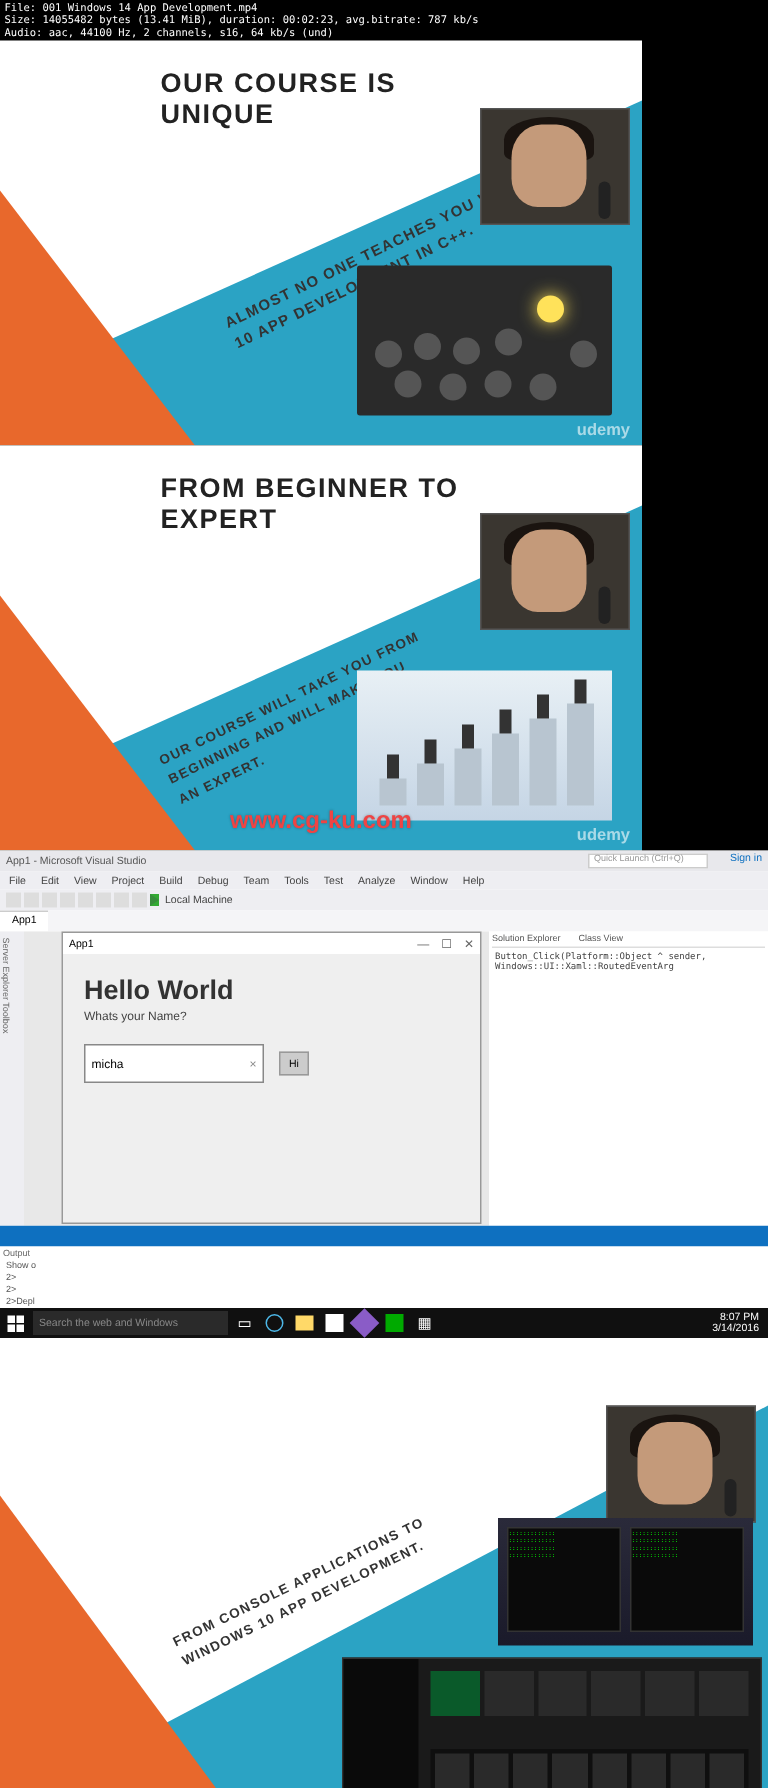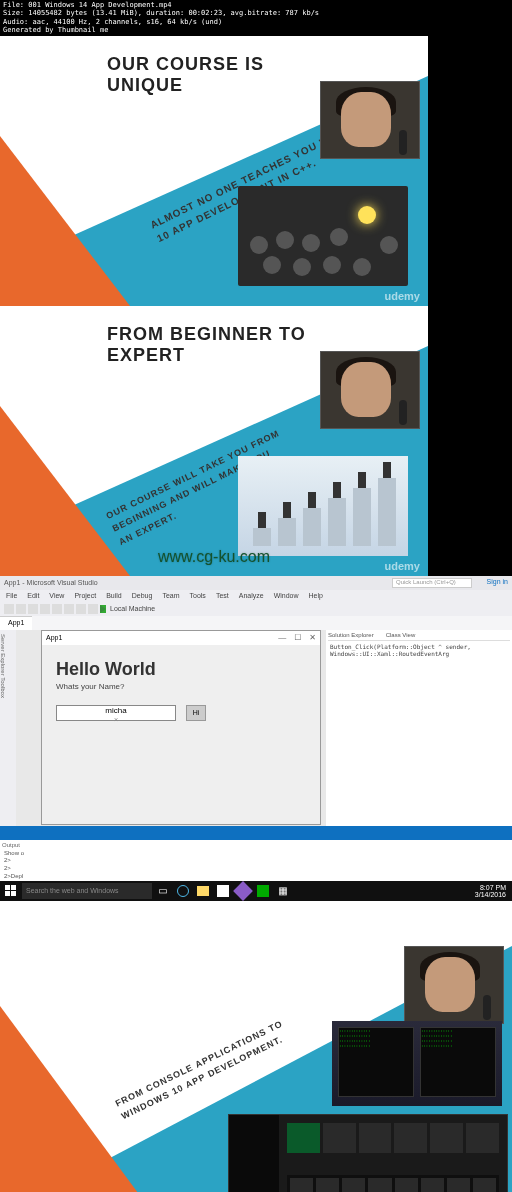--- a/index.html
+++ b/index.html
@@ -19,21 +19,21 @@
 .webcam-hair { position: absolute; top: 5px; left: 15px; width: 60px; height: 30px; background: #1a1410; border-radius: 50% 50% 20% 20%; }
 .mic { position: absolute; bottom: 3px; right: 12px; width: 8px; height: 25px; background: #222; border-radius: 4px; }
 .slide-image { position: absolute; top: 150px; right: 20px; width: 170px; height: 100px; background: #2a2a2a; border-radius: 2px; }
 .bulbs { position: relative; width: 100%; height: 100%; overflow: hidden; }
 .bulb { position: absolute; width: 18px; height: 18px; background: #555; border-radius: 50%; }
 .bulb-lit { background: #ffe25a; box-shadow: 0 0 12px #ffe25a; }
 .steps-img { position: absolute; top: 150px; right: 20px; width: 170px; height: 100px; background: linear-gradient(#e8f0f5,#c5d5e5); }
 .step-bar { position: absolute; bottom: 10px; background: #b8c5d0; }
 .step-person { position: absolute; width: 8px; height: 16px; background: #333; }
 .udemy { position: absolute; bottom: 4px; right: 8px; font-size: 11px; color: rgba(255,255,255,0.6); font-weight: bold; }
-.watermark { position: absolute; bottom: 10px; left: 50%; transform: translateX(-50%); color: #14532d; font-size: 16px; font-weight: normal; text-shadow: 0 0 2px rgba(0,0,0,0.3); }
+.watermark { position: absolute; bottom: 10px; left: 50%; transform: translateX(-50%); color: #ef4444; font-size: 16px; font-weight: bold; text-shadow: 0 0 2px rgba(0,0,0,0.3); }
 
 
 .vs-panel { width: 512px; height: 305px; background: #fff; position: relative; overflow: hidden; }
 .vs-titlebar { height: 14px; background: #e8e8ec; display: flex; align-items: center; font-size: 7px; color: #555; padding-left: 4px; }
 .vs-title { flex: 0 0 auto; }
 .vs-search { position: absolute; right: 40px; top: 2px; width: 80px; height: 10px; background: #fff; border: 1px solid #ccc; font-size: 6px; color: #999; padding-left: 3px; }
 .vs-signin { position: absolute; right: 4px; top: 2px; font-size: 7px; color: #0e70c0; }
 .vs-menubar { height: 12px; background: #eeeef2; display: flex; gap: 10px; font-size: 7px; color: #444; padding-left: 6px; align-items: center; }
 .vs-toolbar { height: 14px; background: #eeeef2; display: flex; align-items: center; gap: 2px; padding-left: 4px; }
 .vs-tb-btn { width: 10px; height: 10px; background: #ddd; }
@@ -43,21 +43,21 @@
 .vs-body { display: flex; height: 196px; }
 .vs-sidebar { width: 16px; background: #eeeef2; writing-mode: vertical-lr; font-size: 6px; color: #666; padding-top: 4px; }
 .vs-designer { width: 310px; background: #e8e8e8; position: relative; }
 .app-window { position: absolute; top: 0; left: 25px; width: 280px; height: 195px; background: #efefef; border: 1px solid #999; }
 .app-titlebar { height: 14px; background: #fff; display: flex; justify-content: space-between; align-items: center; font-size: 7px; padding: 0 4px; }
 .app-controls { display: flex; gap: 8px; font-size: 8px; color: #666; }
 .app-content { padding: 14px; }
 .hello-title { font-size: 18px; font-weight: 700; color: #333; }
 .hello-sub { font-size: 8px; color: #444; margin-top: 2px; }
 .hello-row { display: flex; gap: 10px; margin-top: 14px; align-items: center; }
-.hello-input { width: 120px; height: 16px; border: 1px solid #888; background: #fff; font-size: 8px; padding: 0 4px; display: flex; align-items: center; justify-content: space-between; flex-direction: column; }
+.hello-input { width: 120px; height: 26px; border: 1px solid #888; background: #fff; font-size: 8px; padding: 0 4px; display: flex; align-items: center; justify-content: space-between; }
 .hello-input-x { color: #888; }
 .hello-btn { width: 20px; height: 16px; background: #ccc; border: 1px solid #999; font-size: 7px; display: flex; align-items: center; justify-content: center; }
 .vs-right { flex: 1; background: #fff; font-size: 6px; color: #555; padding: 2px; }
 .vs-right-tabs { display: flex; gap: 12px; border-bottom: 1px solid #ddd; padding-bottom: 2px; }
 .vs-code { font-family: monospace; font-size: 6px; color: #444; padding: 2px; }
 .vs-bottom { height: 55px; background: #fff; }
 .vs-bluebar { height: 14px; background: #0e70c0; }
 .vs-output { font-size: 6px; color: #666; padding: 2px; background: #fff; }
 .vs-output-rows { font-size: 6px; color: #555; padding-left: 4px; line-height: 1.3; }
 
@@ -90,21 +90,20 @@
 .music-row { position: absolute; bottom: 8px; left: 8px; right: 8px; height: 30px; background: #0f0f0f; display: flex; gap: 3px; padding: 3px; }
 .music-row-tile { width: 24px; background: #2a2a2a; }
 </style>
 </head>
 <body>
 
 <div class="meta-block">
   <div>File: 001 Windows 14 App Development.mp4</div>
   <div>Size: 14055482 bytes (13.41 MiB), duration: 00:02:23, avg.bitrate: 787 kb/s</div>
   <div>Audio: aac, 44100 Hz, 2 channels, s16, 64 kb/s (und)</div>
-  <div>Generated by Thumbnail me</div>
 </div>
 
 <div class="slide">
   <div class="triangle-blue"></div>
   <div class="triangle-orange"></div>
   <div class="slide-title">OUR COURSE IS UNIQUE</div>
   <div class="diag-text">
     <div>ALMOST NO ONE TEACHES YOU WINDOWS</div>
     <div>10 APP DEVELOPMENT IN C++.</div>
   </div>

